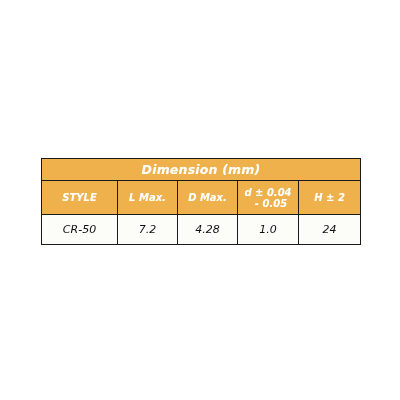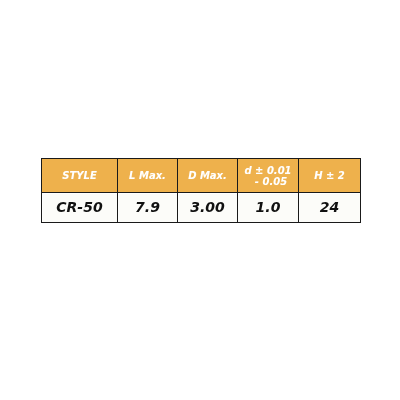--- a/index.html
+++ b/index.html
@@ -57,23 +57,23 @@
     line-height: 11px;
     text-shadow: 0 0 1px rgba(255,255,255,0.3);
   }
   .head-cell .hl1 { display: block; }
   .head-cell .hl2 { display: block; padding-left: 6px; }
 
   
   .data-cell {
     height: 29px;
     color: #111111;
-    font-weight: bold;
+    font-weight: normal;
     font-style: italic;
-    font-size: 14px;
+    font-size: 11px;
     line-height: 29px;
     background-color: #f6f4ec;
     background-image:
       repeating-linear-gradient(0deg,   rgba(255,255,255,0.95) 0 1px, rgba(0,0,0,0) 1px 2px),
       repeating-linear-gradient(90deg,  rgba(255,255,255,0.85) 0 1px, rgba(0,0,0,0) 1px 2px);
   }
 
   .col-style { width: 76px; }
   .col-l     { width: 60px; }
   .col-d     { width: 60px; }
@@ -86,41 +86,44 @@
 <table id="spec-table">
   <colgroup>
     <col class="col-style">
     <col class="col-l">
     <col class="col-d">
     <col class="col-dtol">
     <col class="col-h">
   </colgroup>
 
   <tbody>
+      <tr>
+    <td class="title-cell" colspan="5">Dimension (mm)</td>
+  </tr>
 
   <tr>
     <td class="head-cell">
       <span class="hl1">STYLE</span>
     </td>
     <td class="head-cell">
       <span class="hl1">L Max.</span>
     </td>
     <td class="head-cell">
       <span class="hl1">D Max.</span>
     </td>
     <td class="head-cell">
-      <span class="hl1">d ± 0.01</span>
+      <span class="hl1">d ± 0.04</span>
       <span class="hl2">- 0.05</span>
     </td>
     <td class="head-cell">
       <span class="hl1">H ± 2</span>
     </td>
   </tr>
 
   <tr>
     <td class="data-cell">CR-50</td>
-    <td class="data-cell">7.9</td>
-    <td class="data-cell">3.00</td>
+    <td class="data-cell">7.2</td>
+    <td class="data-cell">4.28</td>
     <td class="data-cell">1.0</td>
     <td class="data-cell">24</td>
   </tr>
 </tbody>
   </table>
 
 </body></html>

